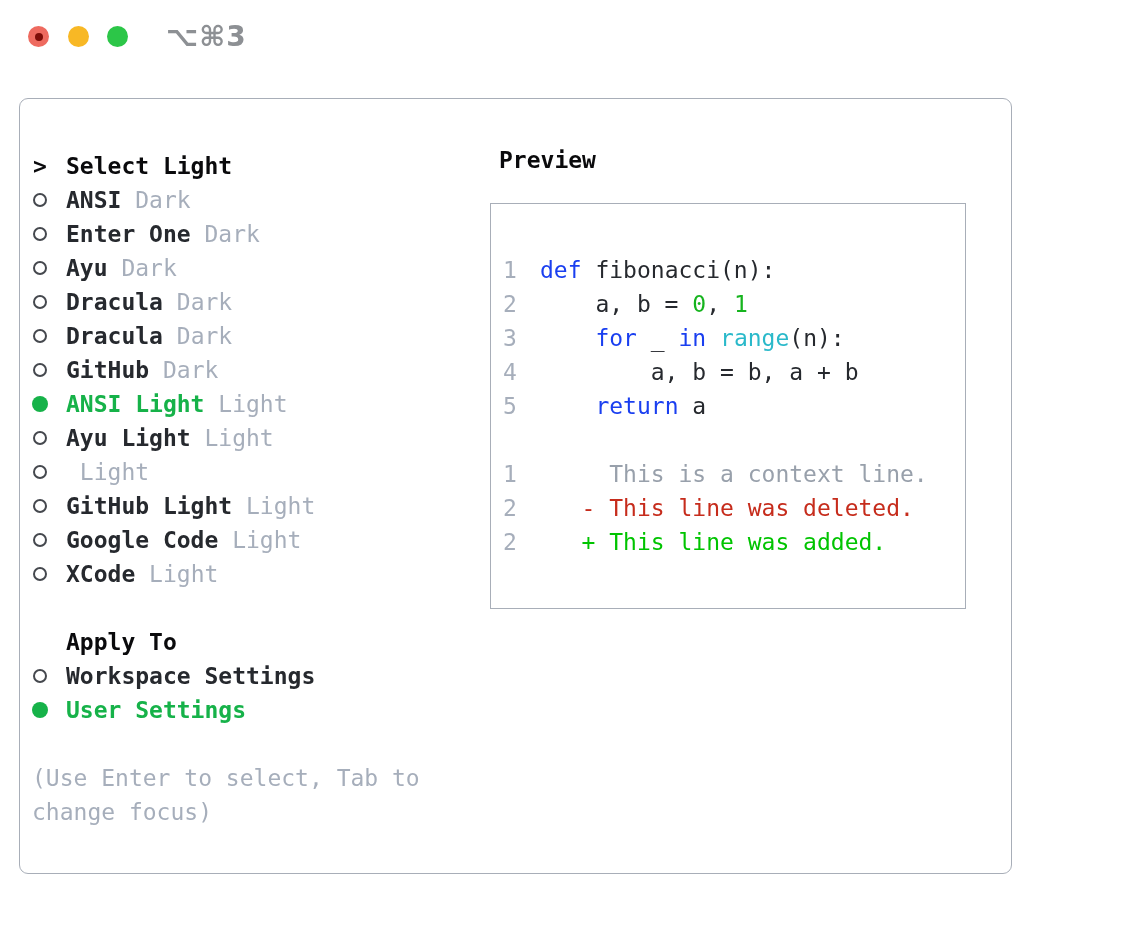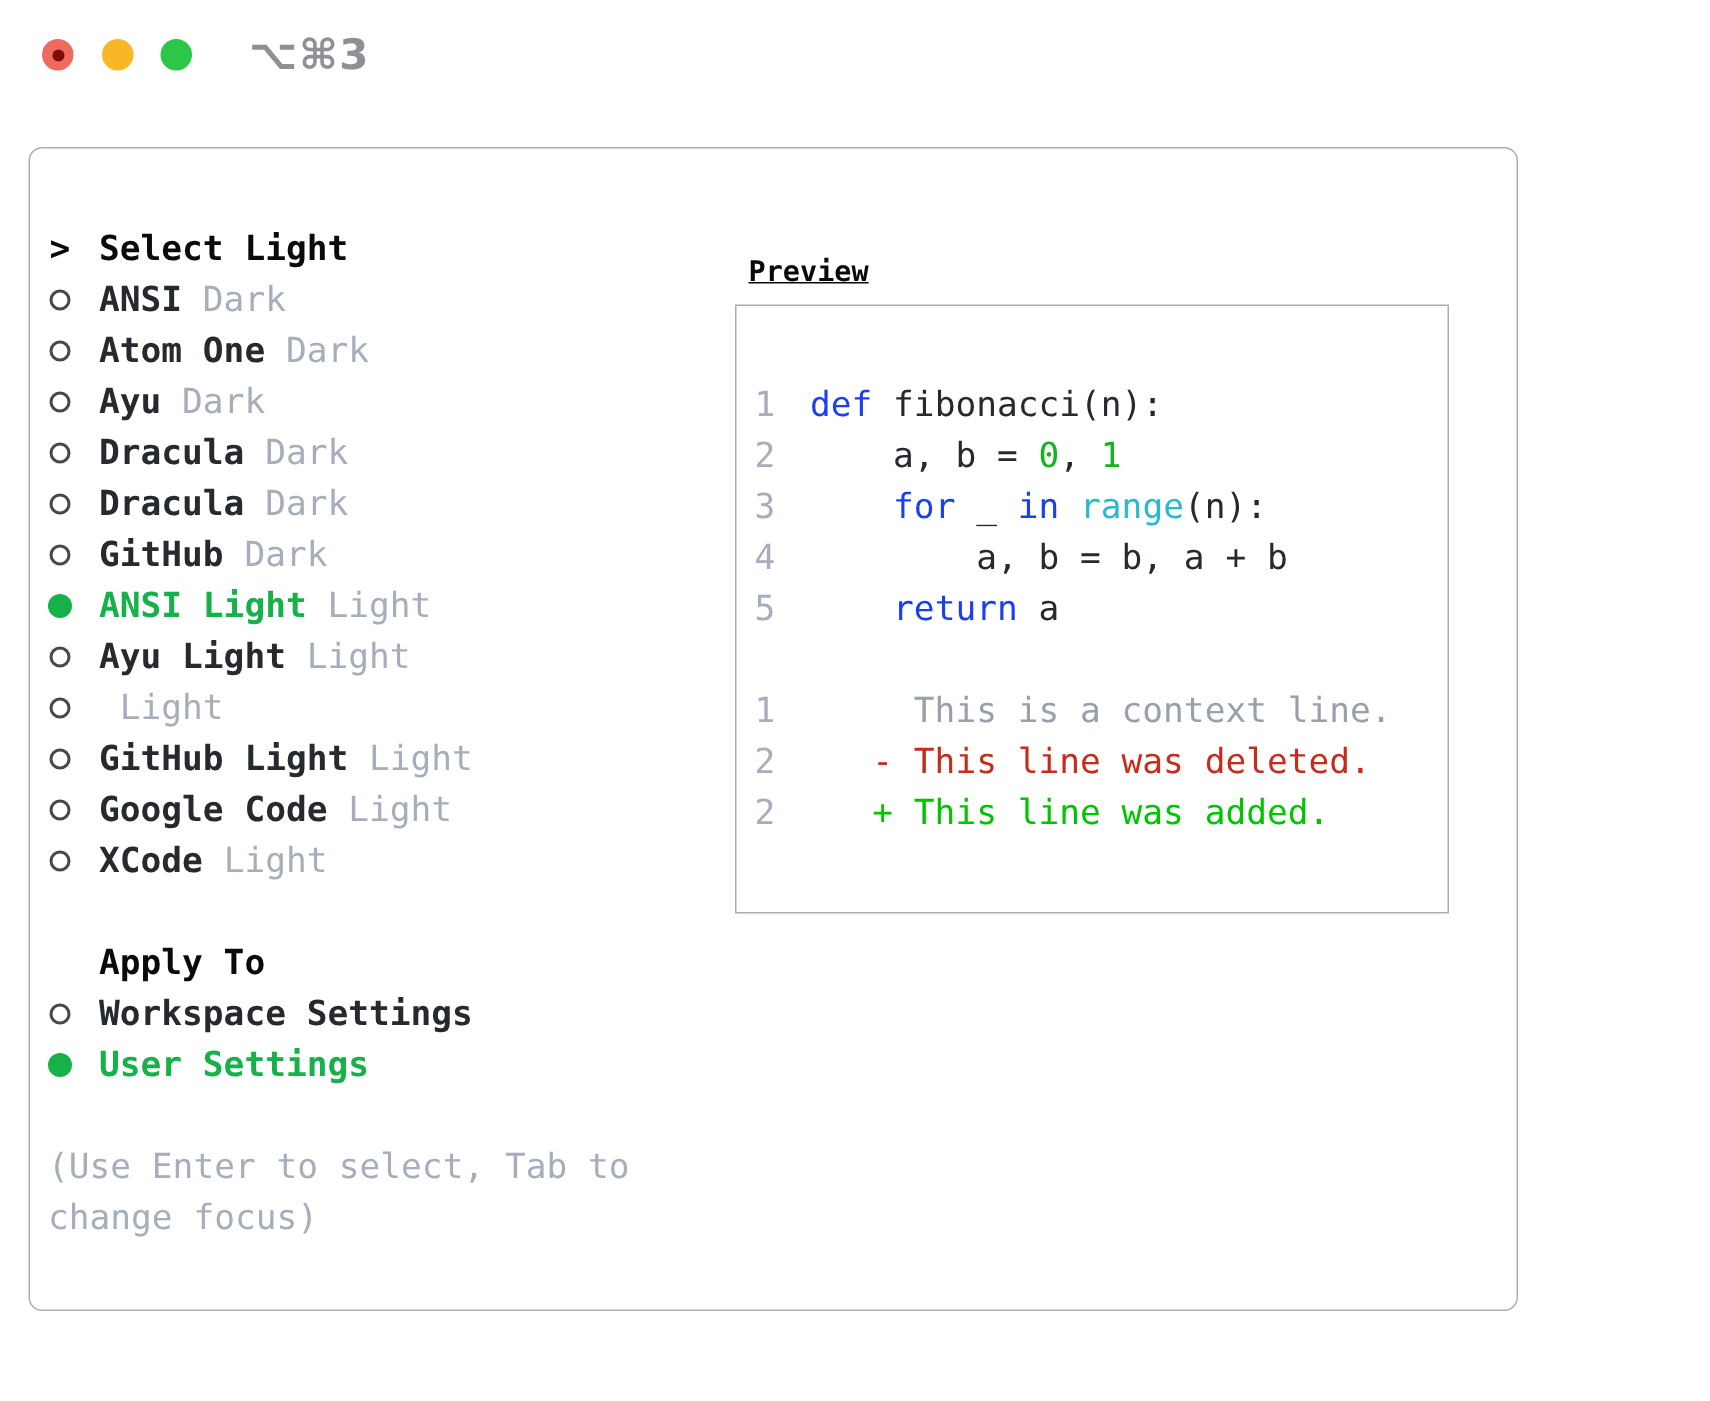--- a/index.html
+++ b/index.html
@@ -109,28 +109,27 @@
   .hint {
     width: 435px;
     line-height: 34px;
     color: var(--hint);
     white-space: normal;
   }
 
   
   .preview-title {
     position: absolute;
-    left: 479px; top: 65px;
+    left: 479px; top: 44px;
     height: 34px;
     display: flex;
     align-items: center;
-    font-size: 19px;
+    font-size: 23px;
     font-weight: 700;
     color: var(--header);
-    text-decoration: underline;
   }
   .preview-box {
     position: absolute;
     left: 470px; top: 104px;
     width: 476px; height: 406px;
     border: 1.5px solid var(--border);
     background: #fff;
     box-sizing: border-box;
     padding: 49px 0 0 12px;
     overflow: hidden;
@@ -174,21 +173,21 @@
     </div>
 
     <div id="theme-list">
         <div class="row">
     <span class="marker"><span class="radio"></span></span>
     <span class="theme-label">ANSI</span>
     <span class="theme-tag">Dark</span>
   </div>
         <div class="row">
     <span class="marker"><span class="radio"></span></span>
-    <span class="theme-label">Atom One</span>
+    <span class="theme-label">Enter One</span>
     <span class="theme-tag">Dark</span>
   </div>
         <div class="row">
     <span class="marker"><span class="radio"></span></span>
     <span class="theme-label">Ayu</span>
     <span class="theme-tag">Dark</span>
   </div>
         <div class="row">
     <span class="marker"><span class="radio"></span></span>
     <span class="theme-label">Dracula</span>

